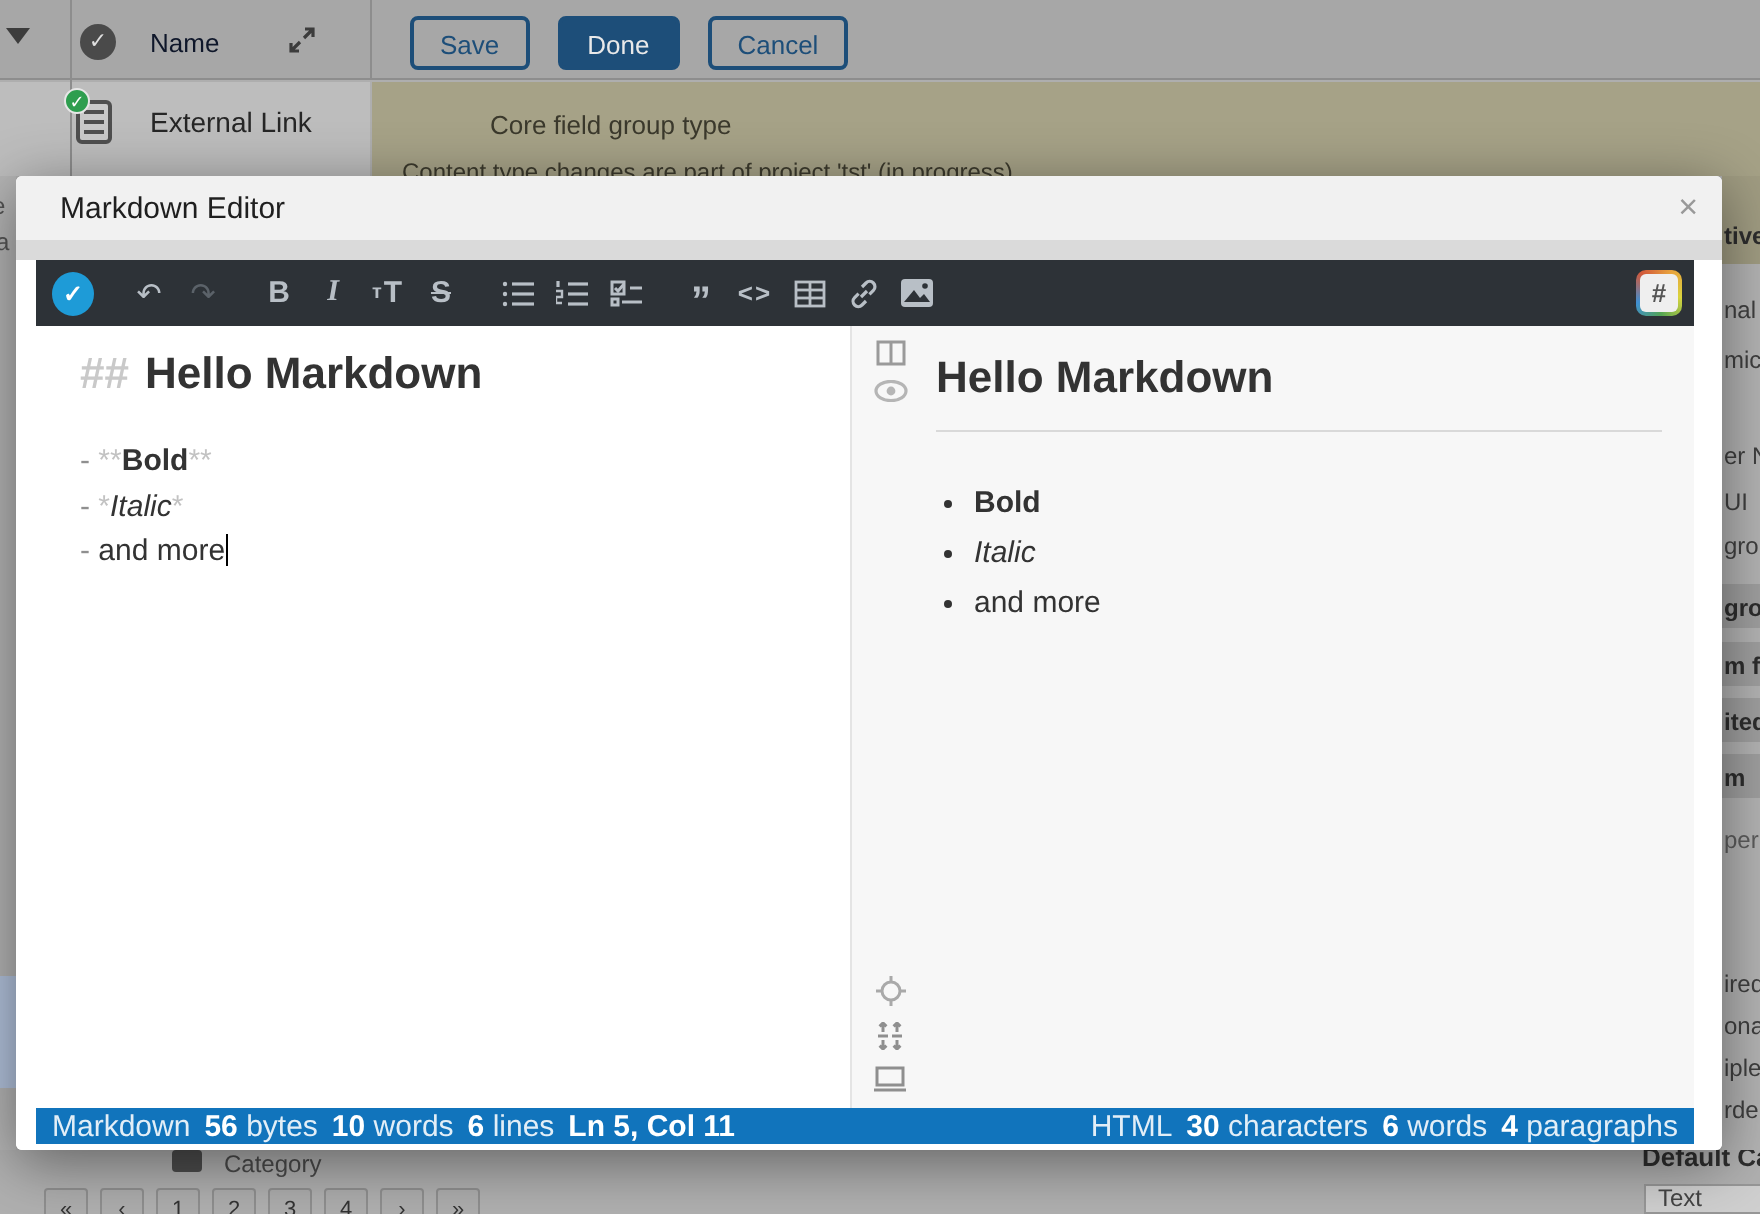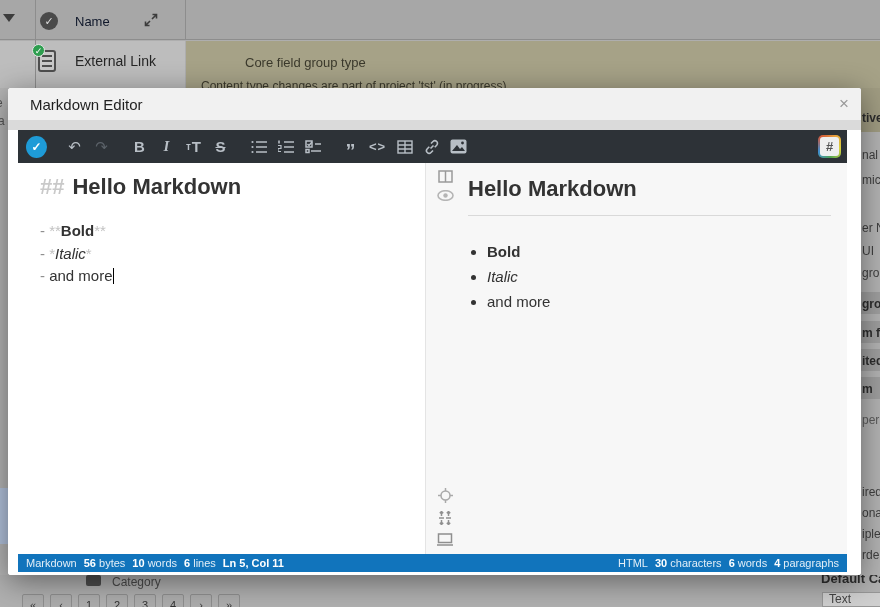--- a/index.html
+++ b/index.html
@@ -87,40 +87,45 @@
 
   .pv-tools { position:absolute; left:4px; top:7px; width:30px; display:flex; flex-direction:column; gap:7px; align-items:center; color:#9a9a9a; }
   .pv-tools-bottom { position:absolute; left:4px; top:325px; width:30px; display:flex; flex-direction:column; gap:8px; align-items:center; color:#9a9a9a; }
   .pv-h2 { font-size:22px; font-weight:bold; color:#333; padding:6px 0 13px 0; border-bottom:1px solid #d9d9d9; }
   .pv-list { margin-top:27px; padding-left:19px; }
   .pv-list li { font-size:15px; color:#333; margin-bottom:8px; }
   .pv-list li.b { font-weight:bold; }
   .pv-list li.i { font-style:italic; }
 
   
-  .statusbar { height:18px; background:#1174bc; color:#fff; font-size:11px; display:flex; align-items:center; padding:0 8px; justify-content:space-between; }
+  .statusbar { height:18px; background:#1174bc; color:#fff; font-size:15px; display:flex; align-items:center; padding:0 8px; justify-content:space-between; }
   .statusbar .seg { display:flex; gap:7px; align-items:center; white-space:nowrap; }
   .statusbar .lab { color:rgba(255,255,255,.88); }
   .statusbar b { font-weight:bold; }
   .m-footer { height:3px; background:#fff; }
 </style>
 </head>
 <body>
 
 <div id="bg">
   <div class="bg-row1"></div>
   <div class="bg-row2"></div>
   <div class="bg-colline"></div>
   <div class="bg-colline2"></div>
   <div class="bg-caret"></div>
   <div class="name-check">✓</div>
   <div class="name-label">Name</div>
   <svg class="abs" style="left:144px;top:13px;" width="14" height="14" viewBox="0 0 14 14">
     <path d="M8.5 1.5 H12.5 V5.5 M12.5 1.5 L8 6 M5.5 12.5 H1.5 V8.5 M1.5 12.5 L6 8" stroke="#3c3c3c" stroke-width="1.6" fill="none"></path>
   </svg>
+  <div class="btnbar">
+    <button class="bbtn">Save</button>
+    <button class="bbtn primary">Done</button>
+    <button class="bbtn">Cancel</button>
+  </div>
   <div class="doc-icon">
       <i></i>
       <i></i>
       <i></i>
     </div>
   <div class="green-badge">✓</div>
   <div class="extlink-label">External Link</div>
   <div class="infobox">
     <div class="l1">Core field group type</div>
     <div class="l2">Content type changes are part of project 'tst' (in progress)</div>

